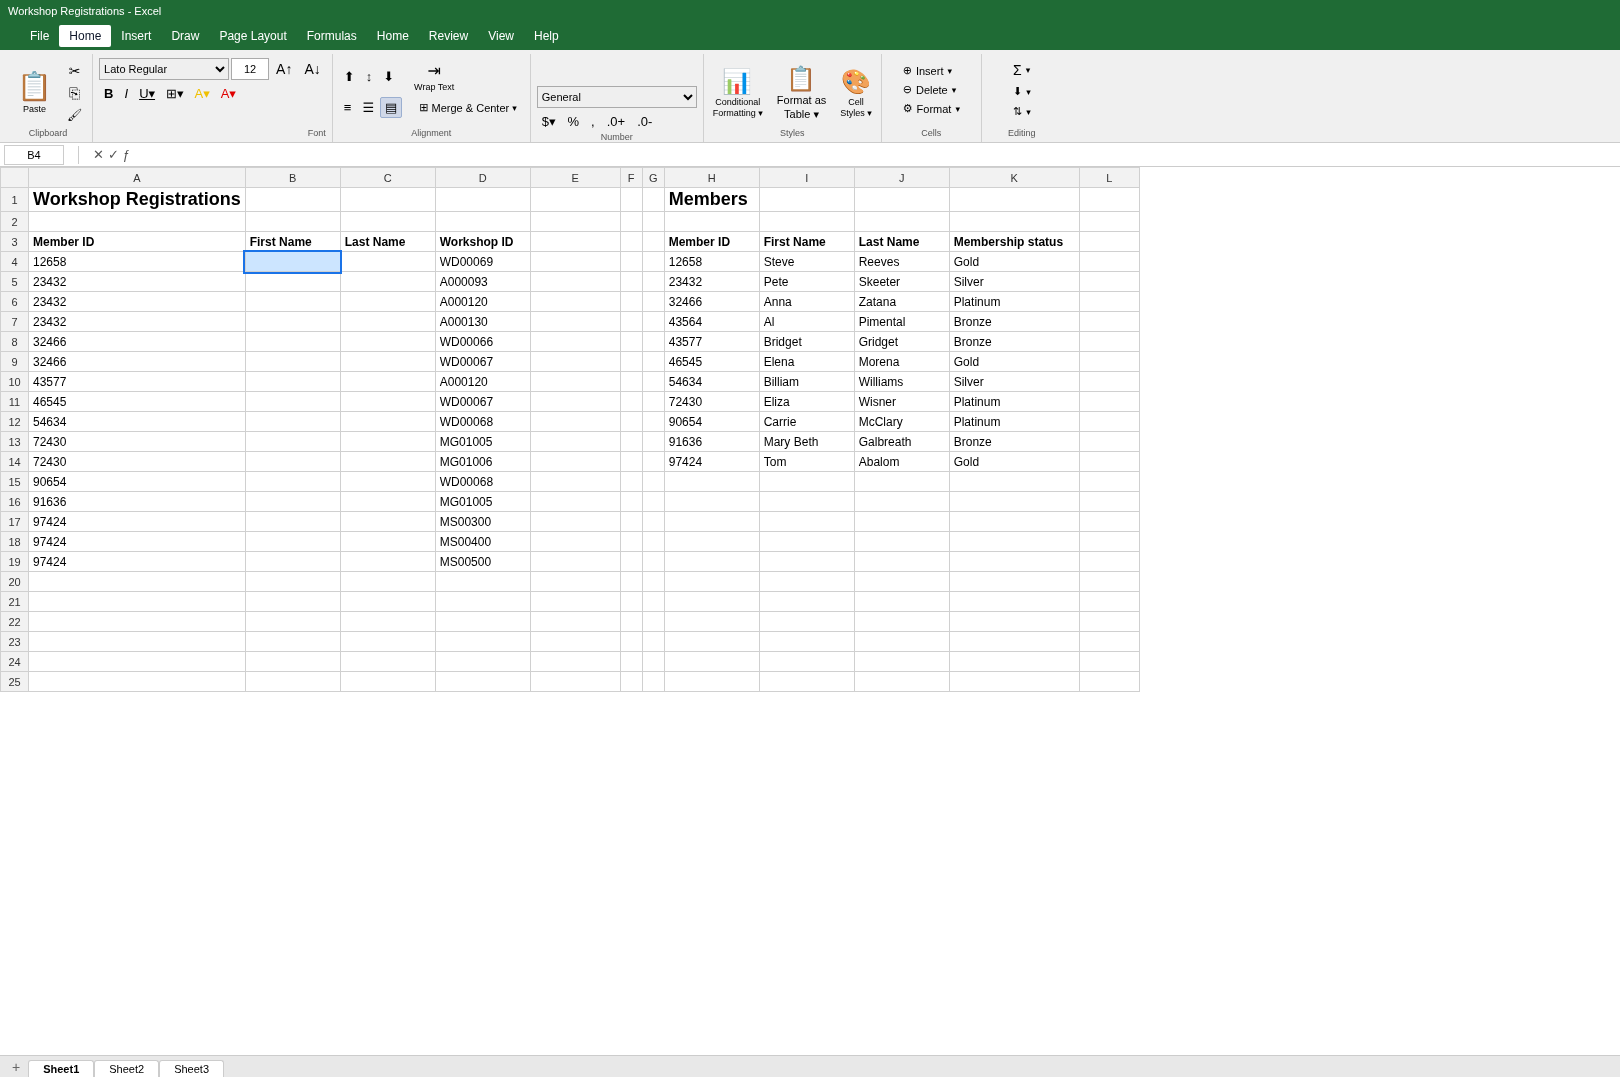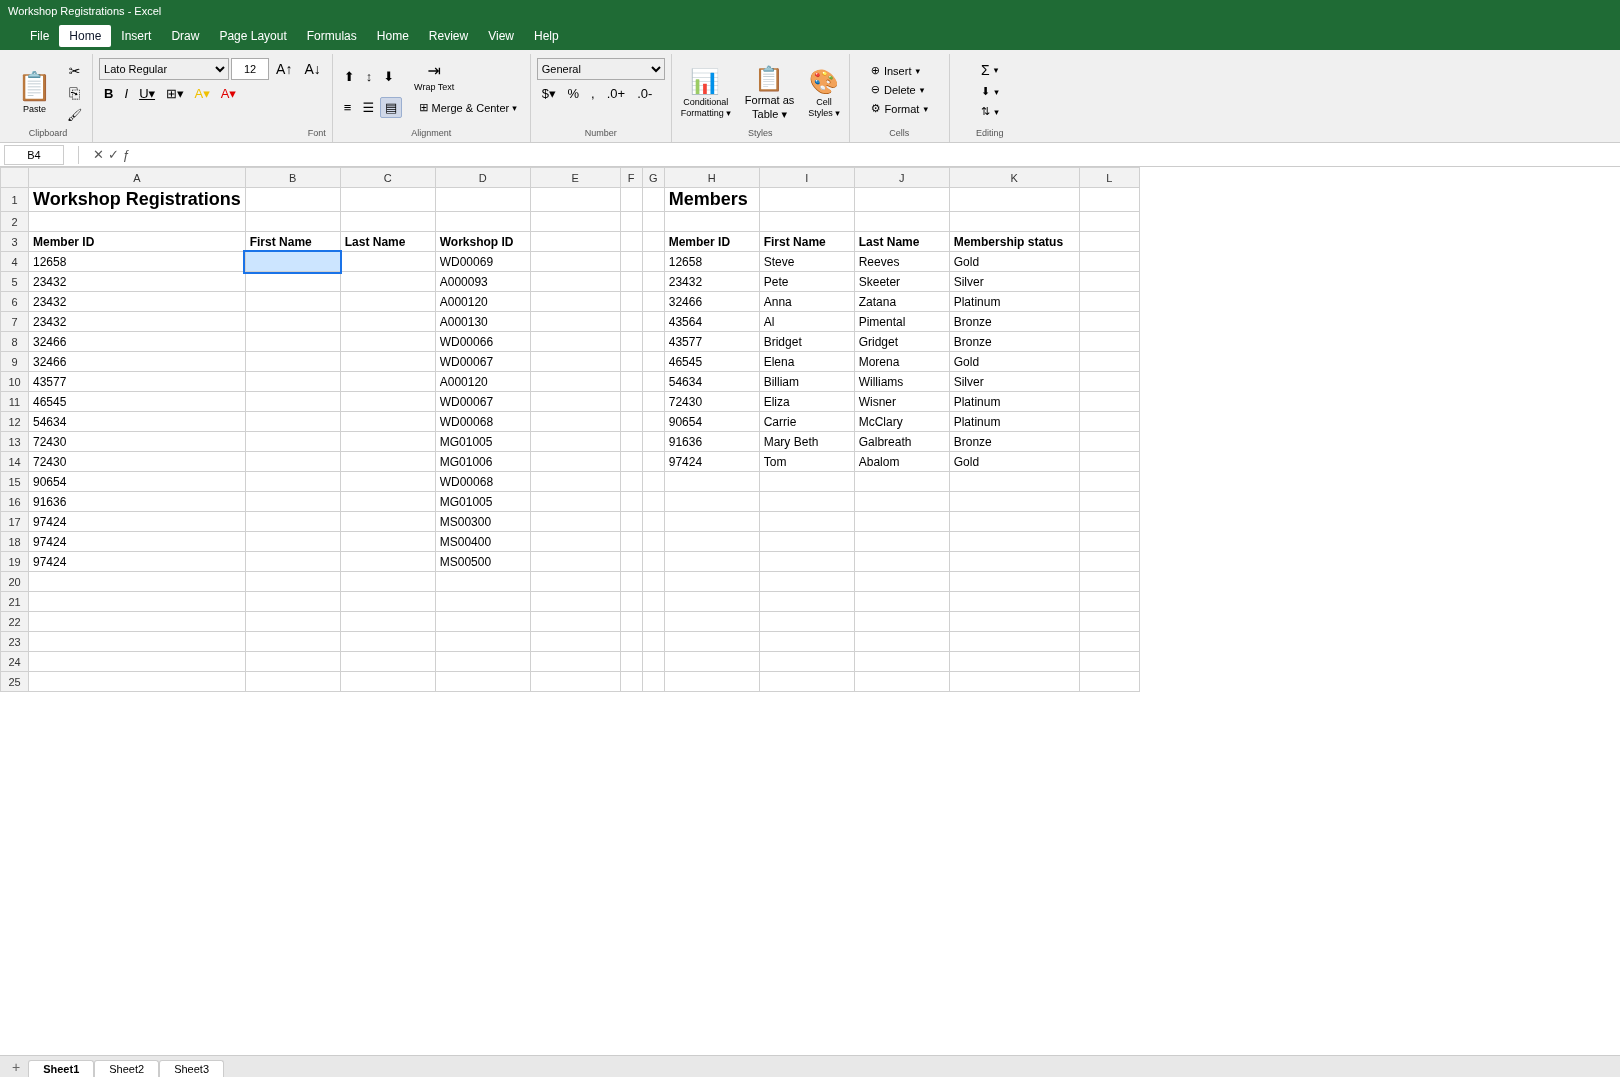--- a/index.html
+++ b/index.html
@@ -109,24 +109,25 @@
       border: 1px solid transparent;
       cursor: pointer;
       padding: 2px 4px;
       border-radius: 2px;
       font-size: 13px;
     }
     .sm-btn.active { background: #d0d8e8; border-color: #9bafd0; }
 
     
     .num-format-select {
-      width: 128px;
+      width: 160px;
       height: 22px;
       font-size: 11px;
       border: 1px solid #aaa;
+      margin-top: 28px;
     }
 
     
     .styles-section {
       display: flex;
       flex-direction: column;
       align-items: center;
       border-right: 1px solid #d0d0d0;
       padding: 2px 4px;
       height: 88px;

